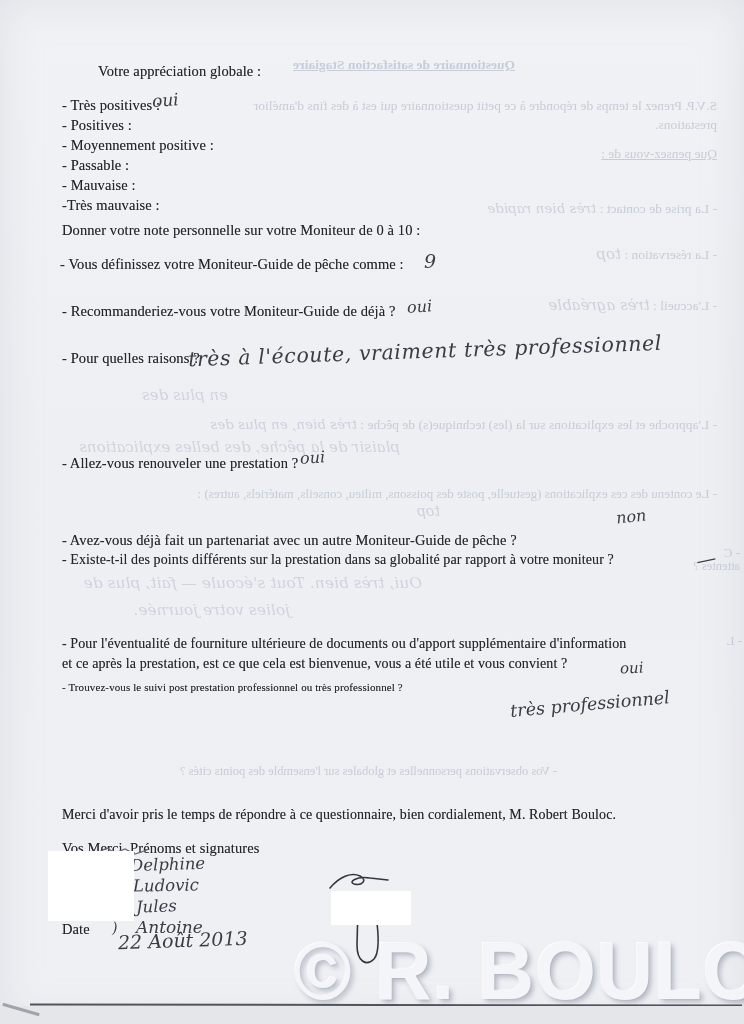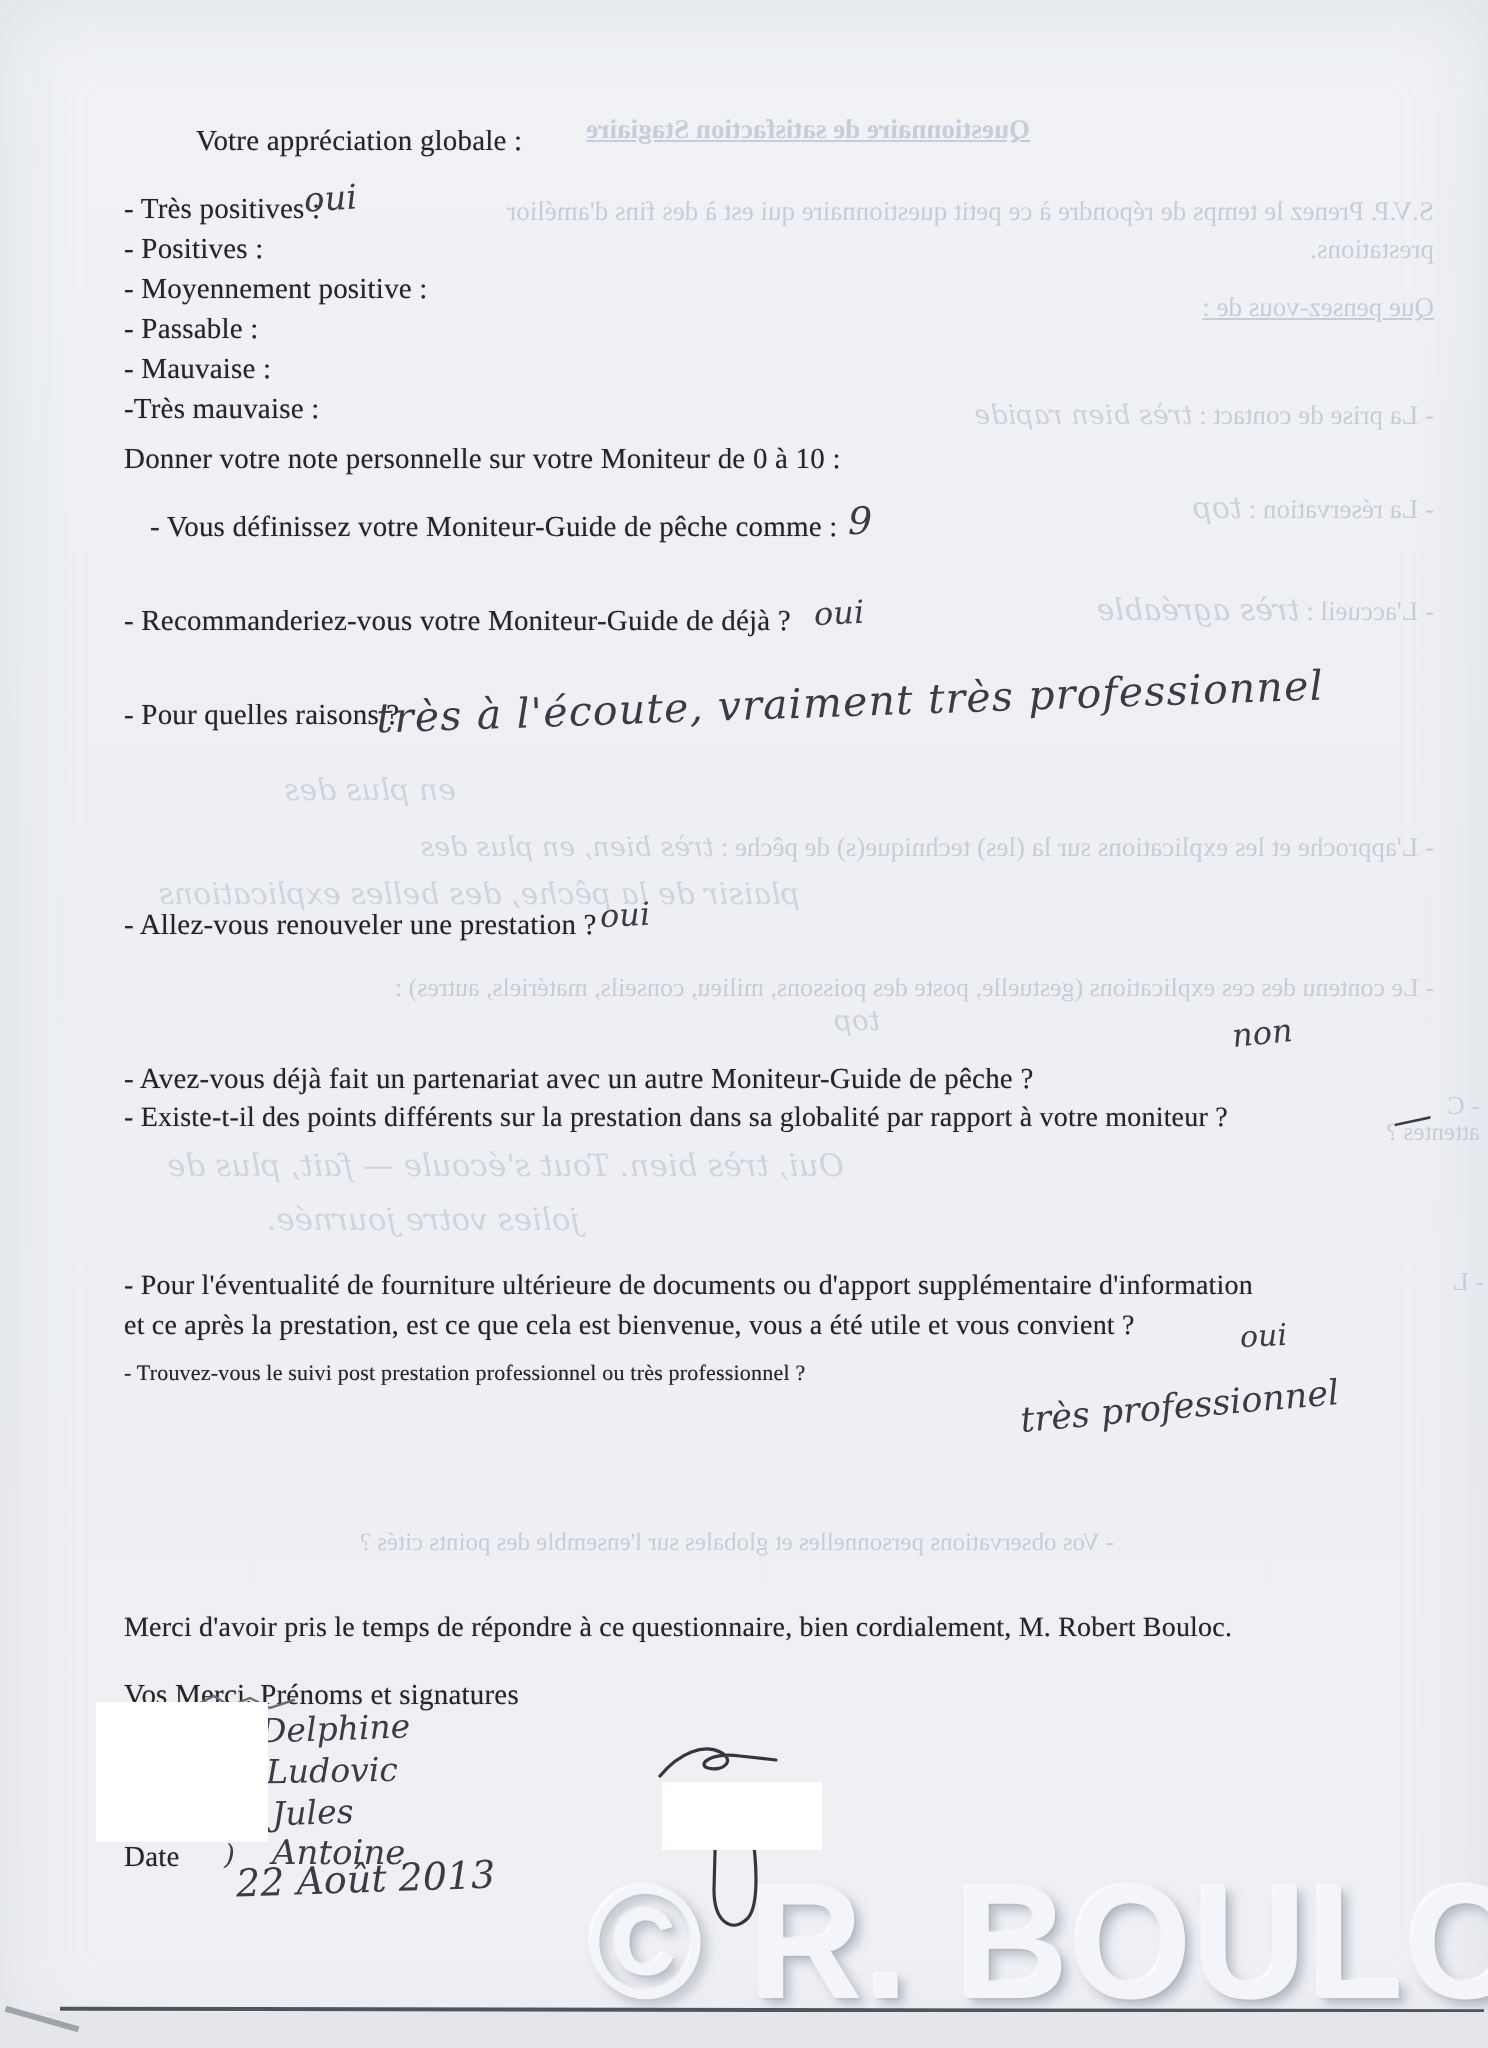--- a/index.html
+++ b/index.html
@@ -72,21 +72,21 @@
     <div class="abs print" style="left:62px;top:97px;">- Très positives :</div>
     <div class="abs hand" style="left:152px;top:90px;font-size:17px;transform:rotate(-4deg);">oui</div>
     <div class="abs print" style="left:62px;top:117px;">- Positives :</div>
     <div class="abs print" style="left:62px;top:137px;">- Moyennement positive :</div>
     <div class="abs print" style="left:62px;top:157px;">- Passable :</div>
     <div class="abs print" style="left:62px;top:177px;">- Mauvaise :</div>
     <div class="abs print" style="left:62px;top:197px;">-Très mauvaise :</div>
 
     <div class="abs print" style="left:62px;top:222px;">Donner votre note personnelle sur votre Moniteur de 0 à 10 :</div>
 
-    <div class="abs print" style="left:75px;top:256px;">- Vous définissez votre Moniteur-Guide de pêche comme :</div>
+    <div class="abs print" style="left:60px;top:256px;">- Vous définissez votre Moniteur-Guide de pêche comme :</div>
     <div class="abs hand" style="left:424px;top:250px;font-size:19px;">9</div>
 
     <div class="abs print" style="left:62px;top:303px;">- Recommanderiez-vous votre Moniteur-Guide de déjà ?</div>
     <div class="abs hand" style="left:407px;top:297px;font-size:16px;transform:rotate(-3deg);">oui</div>
 
     <div class="abs print" style="left:62px;top:350px;">- Pour quelles raisons ?</div>
     <div class="abs hand" style="left:188px;top:339px;font-size:20.5px;letter-spacing:0.6px;transform:rotate(-2deg);">très à l'écoute, vraiment très professionnel</div>
 
     <div class="abs print" style="left:62px;top:455px;">- Allez-vous renouveler une prestation ?</div>
     <div class="abs hand" style="left:300px;top:448px;font-size:16px;transform:rotate(-3deg);">oui</div>

